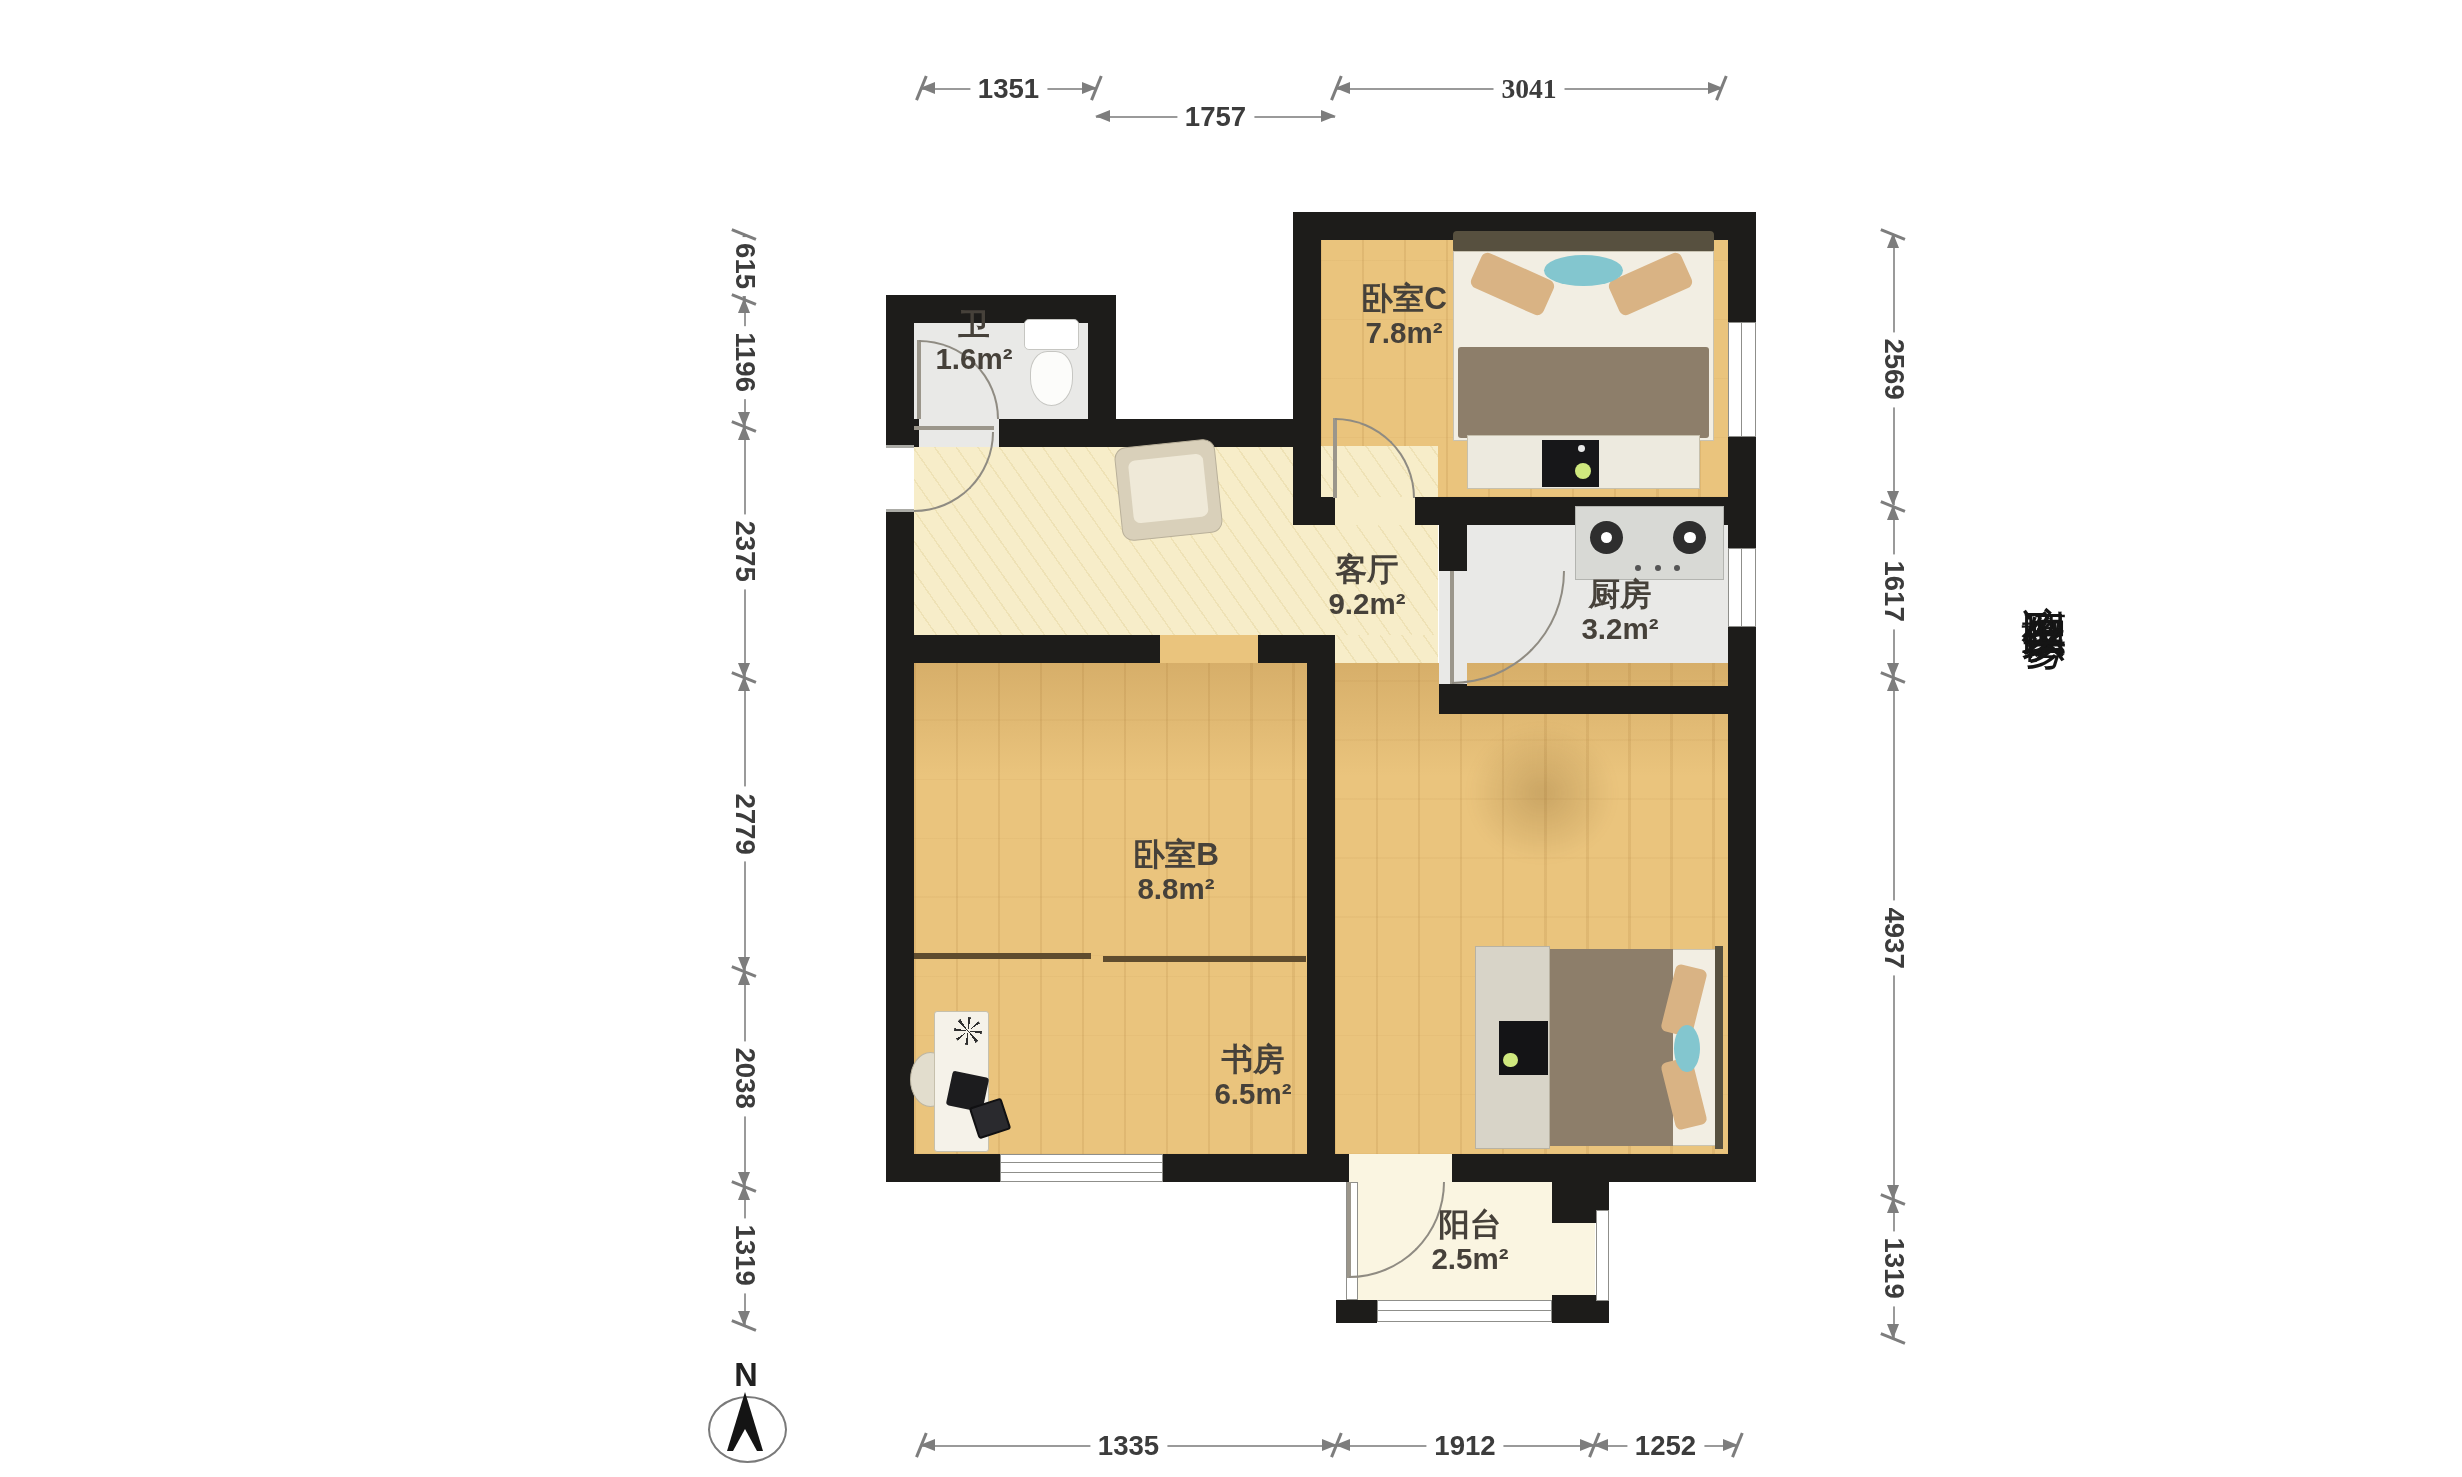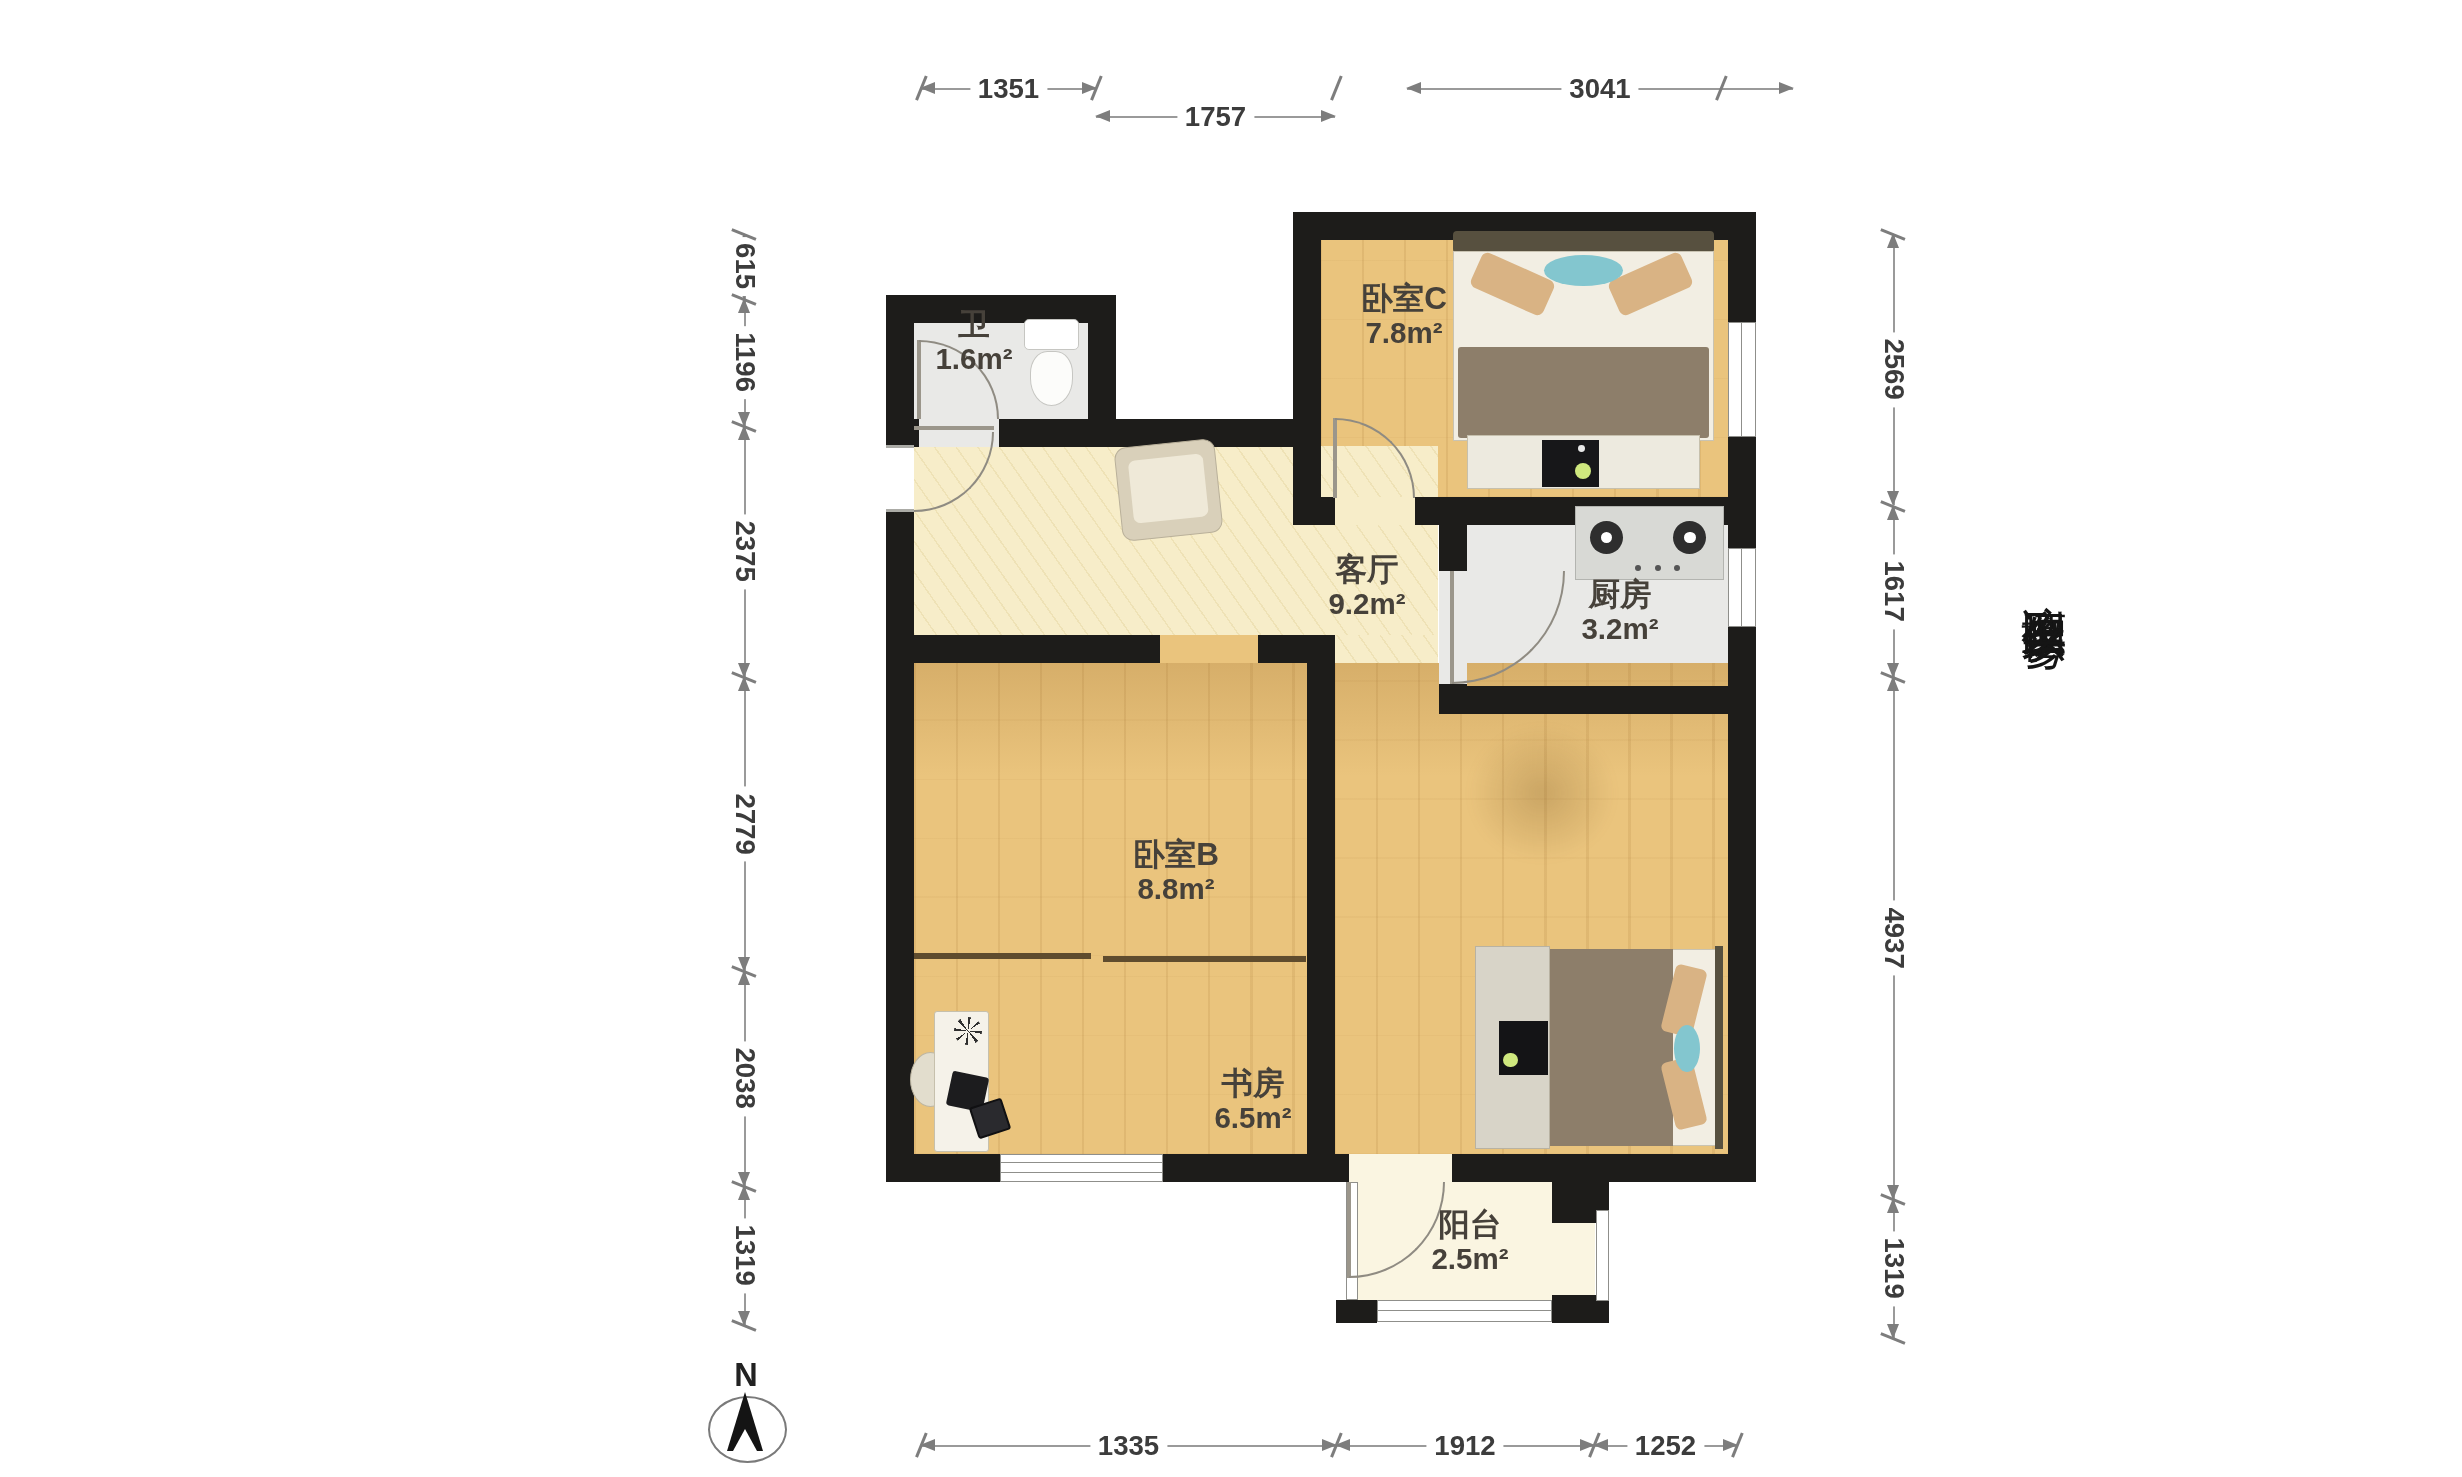--- a/index.html
+++ b/index.html
@@ -190,42 +190,42 @@
     <span class="rarea">9.2m²</span>
   </div>
   <div class="room-label" style="left:1620px;top:611px;">
     <span class="rname">厨房</span>
     <span class="rarea">3.2m²</span>
   </div>
   <div class="room-label" style="left:1176px;top:871px;">
     <span class="rname">卧室B</span>
     <span class="rarea">8.8m²</span>
   </div>
-  <div class="room-label" style="left:1253px;top:1100px;">
+  <div class="room-label" style="left:1253px;top:1076px;">
     <span class="rname">书房</span>
     <span class="rarea">6.5m²</span>
   </div>
   <div class="room-label" style="left:1470px;top:1241px;">
     <span class="rname">阳台</span>
     <span class="rarea">2.5m²</span>
   </div>
 
   <div class="dimh" style="left:921px;top:74px;width:175px;text-decoration:underline;">
     <div class="dline"></div>
       <div class="ah-l"></div>
       <div class="ah-r"></div>
     <span class="dlab">1351</span>
   </div>
   <div class="dimh" style="left:1096px;top:74px;width:239px;margin-top:28px;">
     <div class="dline"></div>
       <div class="ah-l"></div>
       <div class="ah-r"></div>
     <span class="dlab">1757</span>
   </div>
-  <div class="dimh" style="left:1407px;top:74px;width:386px;">
+  <div class="dimh" style="left:1336px;top:74px;width:386px;font-family:Liberation Serif, serif;">
     <div class="dline"></div>
       <div class="ah-l"></div>
       <div class="ah-r"></div>
     <span class="dlab">3041</span>
   </div>
   <div class="tickh" style="left:920px;top:75px;"></div>
   <div class="tickh" style="left:1095px;top:75px;"></div>
   <div class="tickh" style="left:1335px;top:75px;"></div>
   <div class="tickh" style="left:1720px;top:75px;"></div>
 

